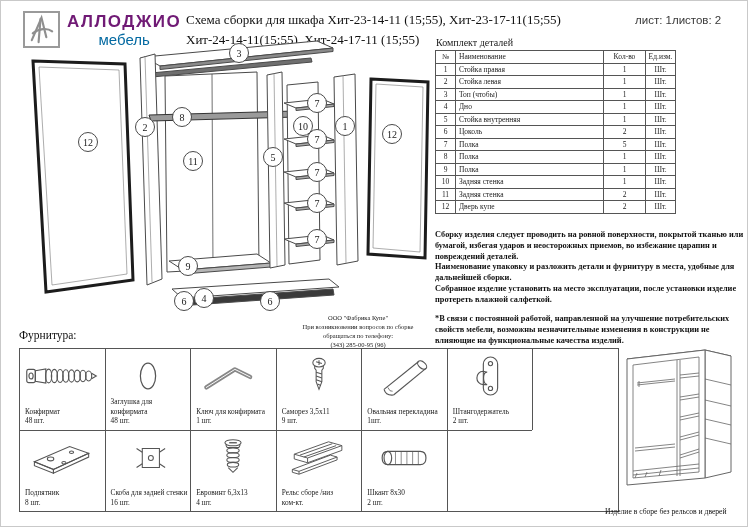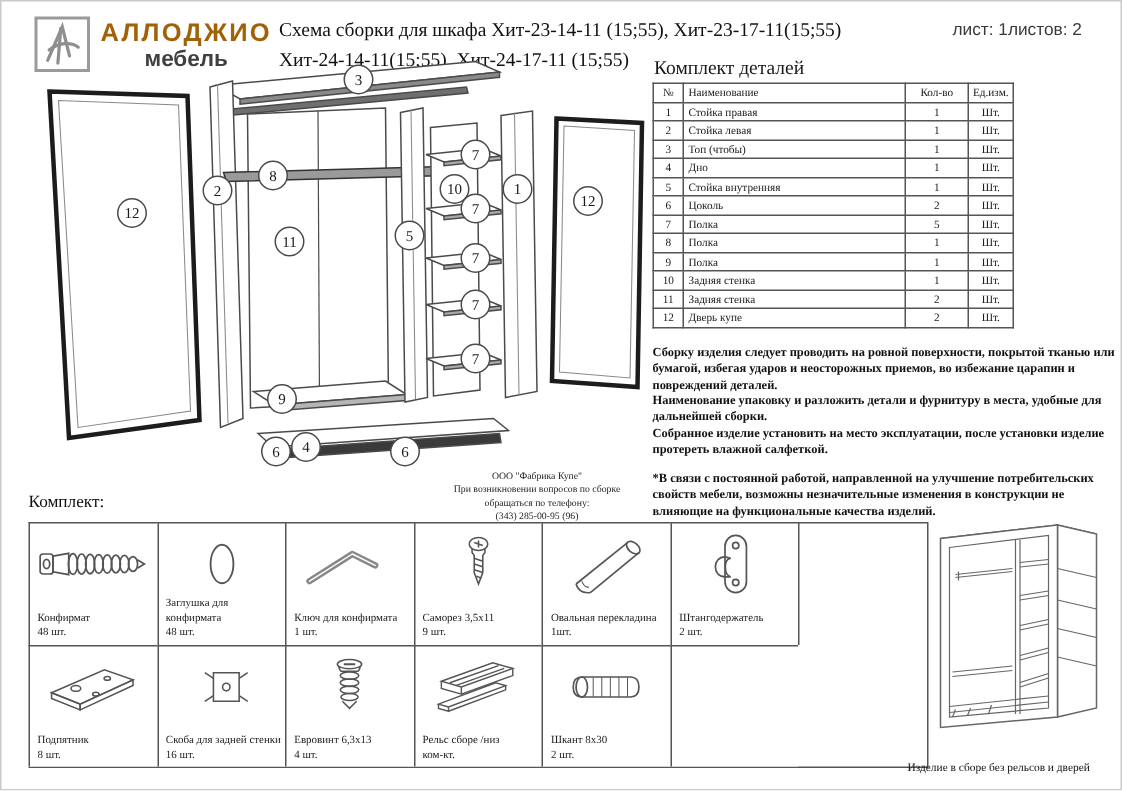--- a/index.html
+++ b/index.html
@@ -12,21 +12,21 @@
   
   .logo-box { position:absolute; left:22px; top:10px; width:37px; height:37px; border:2px solid #9a9a9a; box-sizing:border-box; }
   .brand { position:absolute; left:66px; top:12px; font-family:"Liberation Sans", sans-serif; line-height:1.1; }
   .brand-name { font-weight:bold; font-size:17px; letter-spacing:1.5px; color:#8d3a3a; }
   .brand-sub { font-size:15px; color:#7f7f7f; text-align:center; }
   .title { position:absolute; left:185px; top:9px; width:460px; font-size:13px; line-height:1.5; color:#111; }
   .sheet-info { position:absolute; left:634px; top:13px; font-family:"Liberation Sans", sans-serif; font-size:11.5px; color:#3a3a3a; display:flex; gap:0; white-space:nowrap; }
 
   
   .parts { position:absolute; left:434px; top:36px; }
-  .parts-caption { font-size:13px; margin:0 0 2px 1px; }
+  .parts-caption { font-size:10px; margin:0 0 2px 1px; }
   table.parts-table { border-collapse:collapse; table-layout:fixed; }
   .parts-table th, .parts-table td { border:1px solid #555; font-size:7.5px; height:11.5px; padding:0 3px; font-weight:normal; overflow:hidden; white-space:nowrap; }
   .parts-table th { text-align:left; }
   .parts-table th.c, .parts-table td.c { text-align:center; padding:0 1px; }
 
   
   .notices { position:absolute; left:434px; top:229px; width:312px; font-size:8.3px; font-weight:bold; line-height:1.3; color:#111; }
   .notices p { margin:0; }
   .n-warning { margin-bottom:9px !important; }
   .n-foot { margin-top:9px !important; }
@@ -59,22 +59,22 @@
   <div class="logo-box">
     <svg width="33" height="33" viewBox="0 0 34 34">
       <g fill="none" stroke="#8f8f8f" stroke-width="2.2" stroke-linecap="round">
         <path d="M7 28 L17 5 L22 25"></path>
         <path d="M8 21 C 14 16 23 15 28 19"></path>
         <path d="M16 6 L14 30"></path>
       </g>
     </svg>
   </div>
   <div class="brand">
-    <div class="brand-name" style="color: #a16207;">АЛЛОДЖИО</div>
-    <div class="brand-sub" style="color: #404040; font-weight: bold;">мебель</div>
+    <div class="brand-name" style="color: #701a75;">АЛЛОДЖИО</div>
+    <div class="brand-sub" style="color: #0369a1;">мебель</div>
   </div>
   <div class="title">
     <div>Схема сборки для шкафа Хит-23-14-11 (15;55), Хит-23-17-11(15;55)</div>
     <div>Хит-24-14-11(15;55), Хит-24-17-11 (15;55)</div>
   </div>
   <div class="sheet-info">
     <span>лист: 1</span>
     <span>листов: 2</span>
   </div>
 
@@ -268,21 +268,21 @@
     </table>
   </div>
 
   <div class="notices">
     <p>Сборку изделия следует проводить на ровной поверхности, покрытой тканью или бумагой, избегая ударов и неосторожных приемов, во избежание царапин и повреждений деталей.</p>
     <p>Наименование упаковку и разложить детали и фурнитуру в места, удобные для дальнейшей сборки.</p>
     <p>Собранное изделие установить на место эксплуатации, после установки изделие протереть влажной салфеткой.</p>
     <p class="n-foot">*В связи с постоянной работой, направленной на улучшение потребительских свойств мебели, возможны незначительные изменения в конструкции не влияющие на функциональные качества изделий.</p>
   </div>
 
-  <div class="furniture-label">Комплект:</div>
+  <div class="furniture-label">Фурнитура:</div>
   <div class="hw-grid">
       <div class="hw-cell">
         <div class="hw-icon"><svg width="80" height="46" viewBox="0 0 84 48">
             <g fill="none" stroke="#555" stroke-width="1.2">
               <rect x="5" y="17" width="9" height="14" rx="2"></rect>
               <ellipse cx="9.5" cy="24" rx="2.2" ry="3.2"></ellipse>
               <path d="M14 18.5 L25 16.5 V31.5 L14 29.5 Z"></path>
               <ellipse cx="28" cy="24" rx="3.2" ry="7.2"></ellipse>
               <ellipse cx="34" cy="24" rx="3.2" ry="7"></ellipse>
               <ellipse cx="40" cy="24" rx="3.2" ry="6.8"></ellipse>

